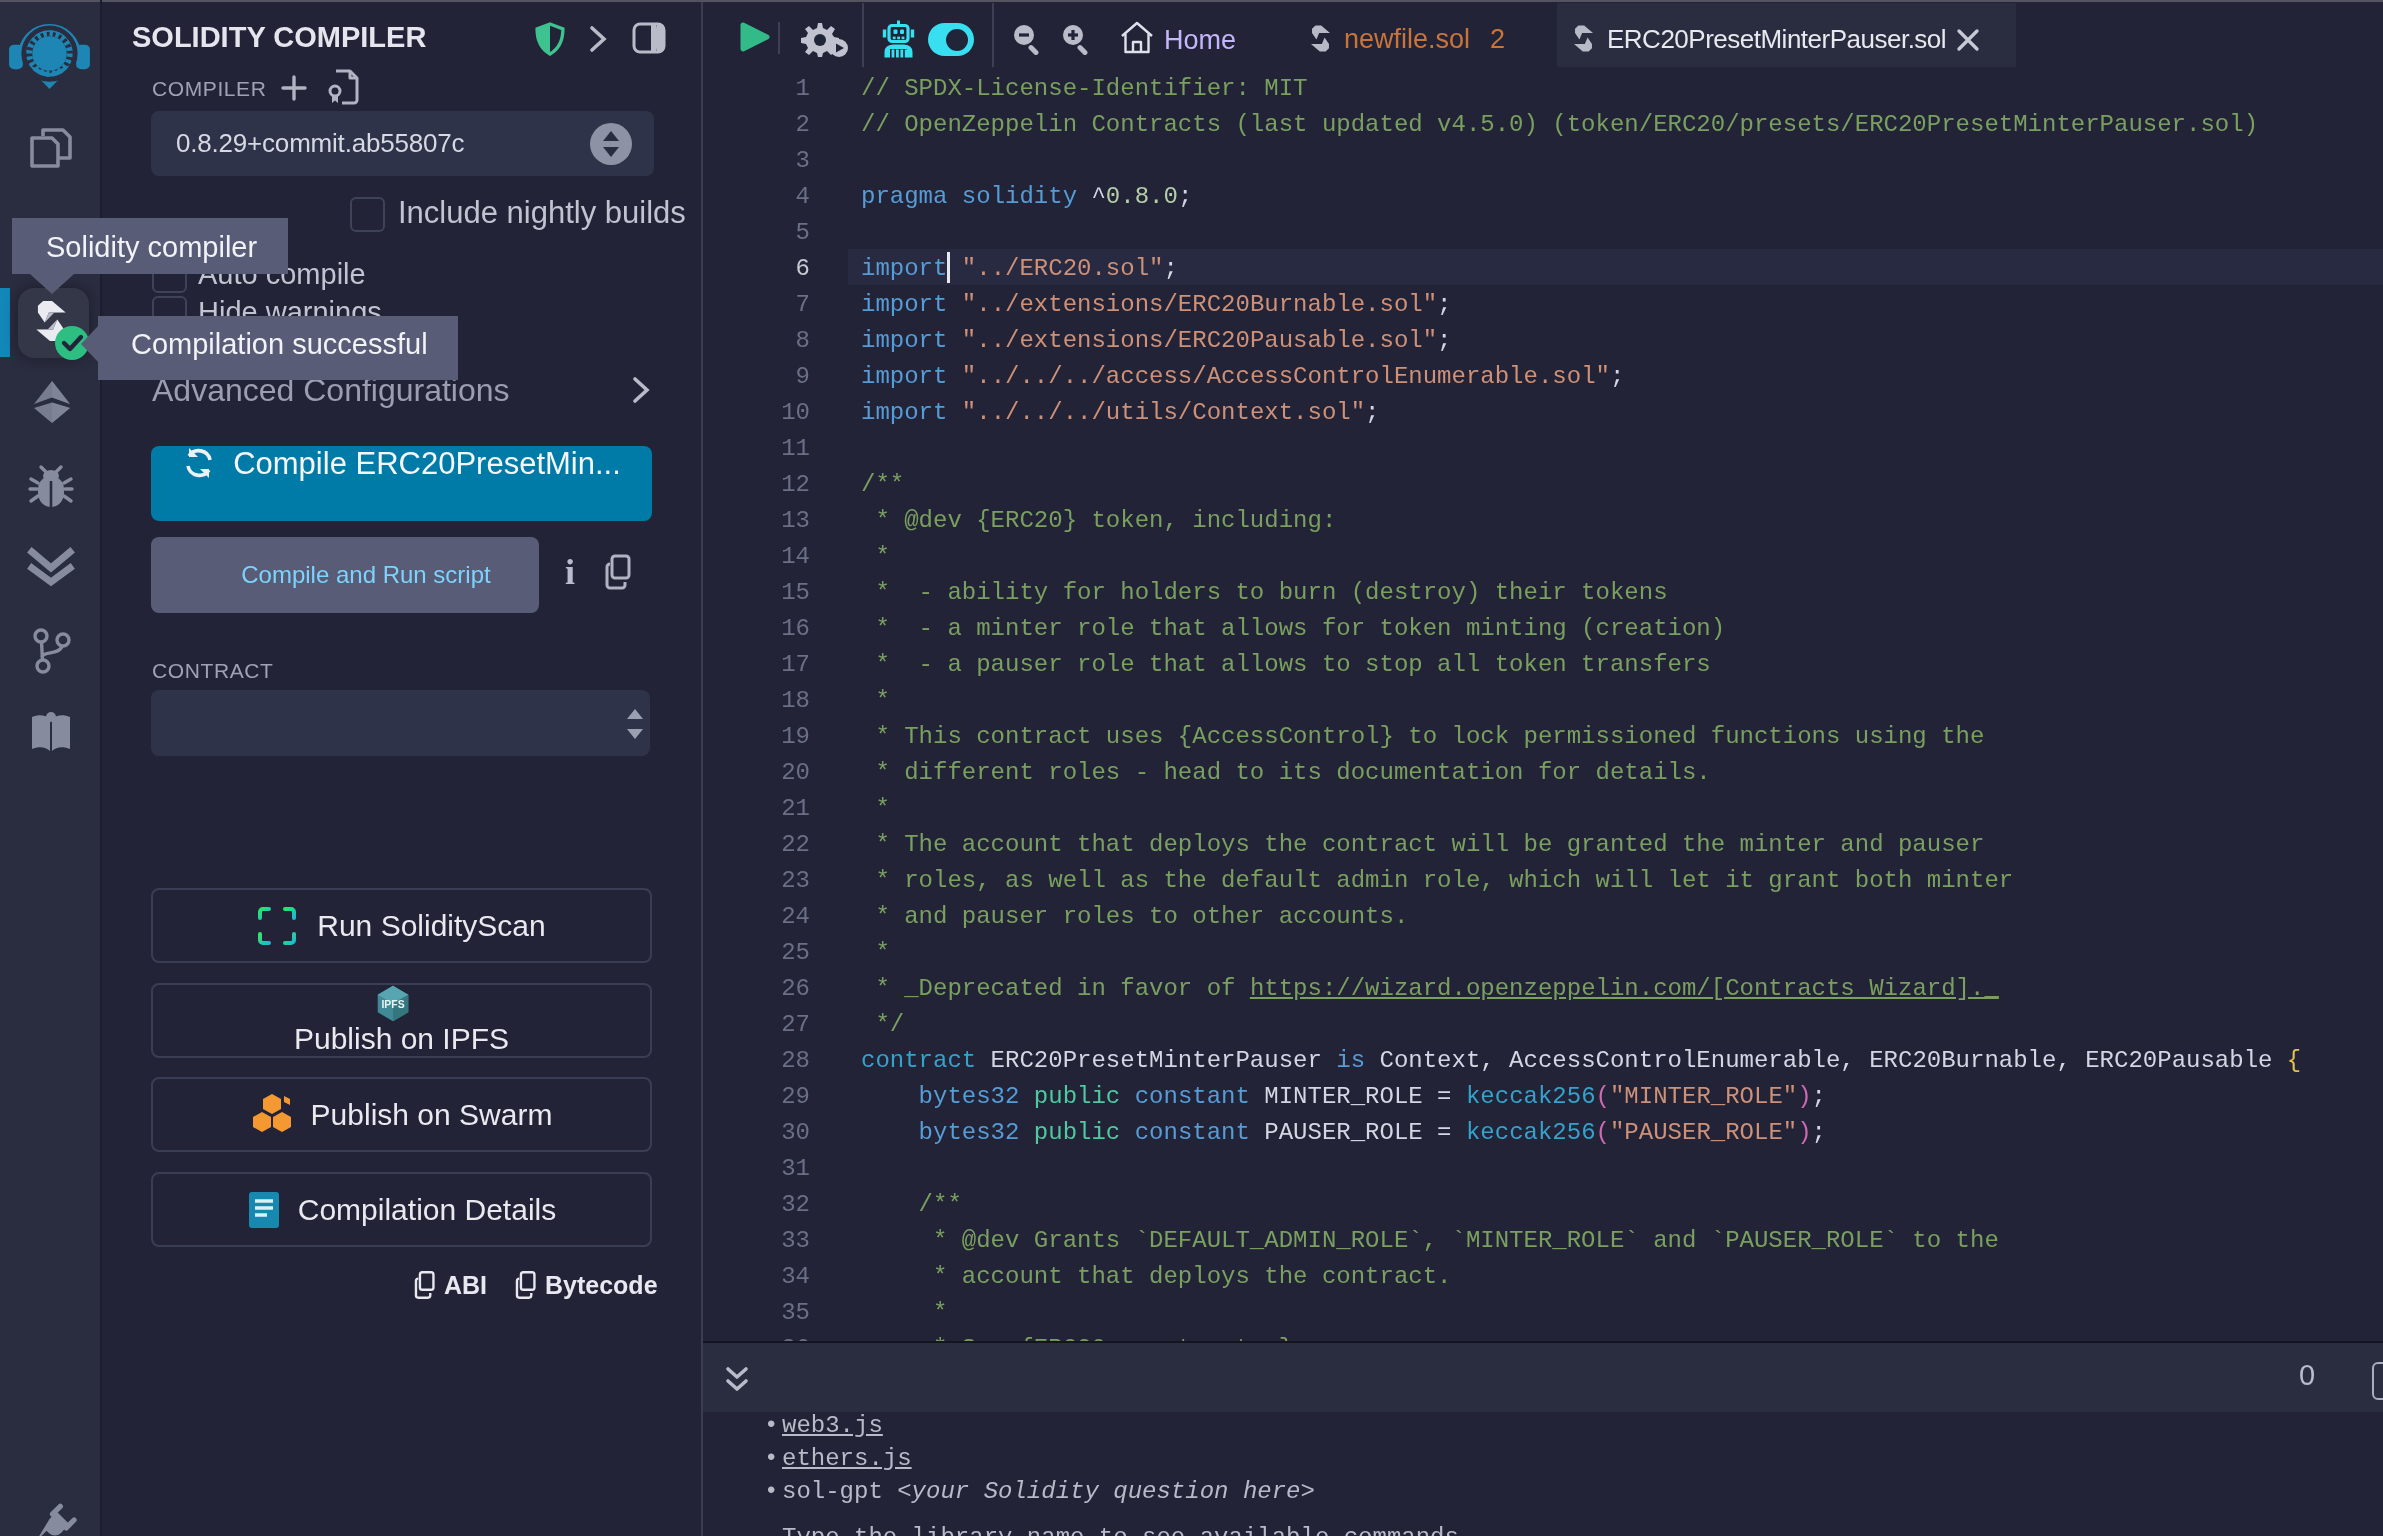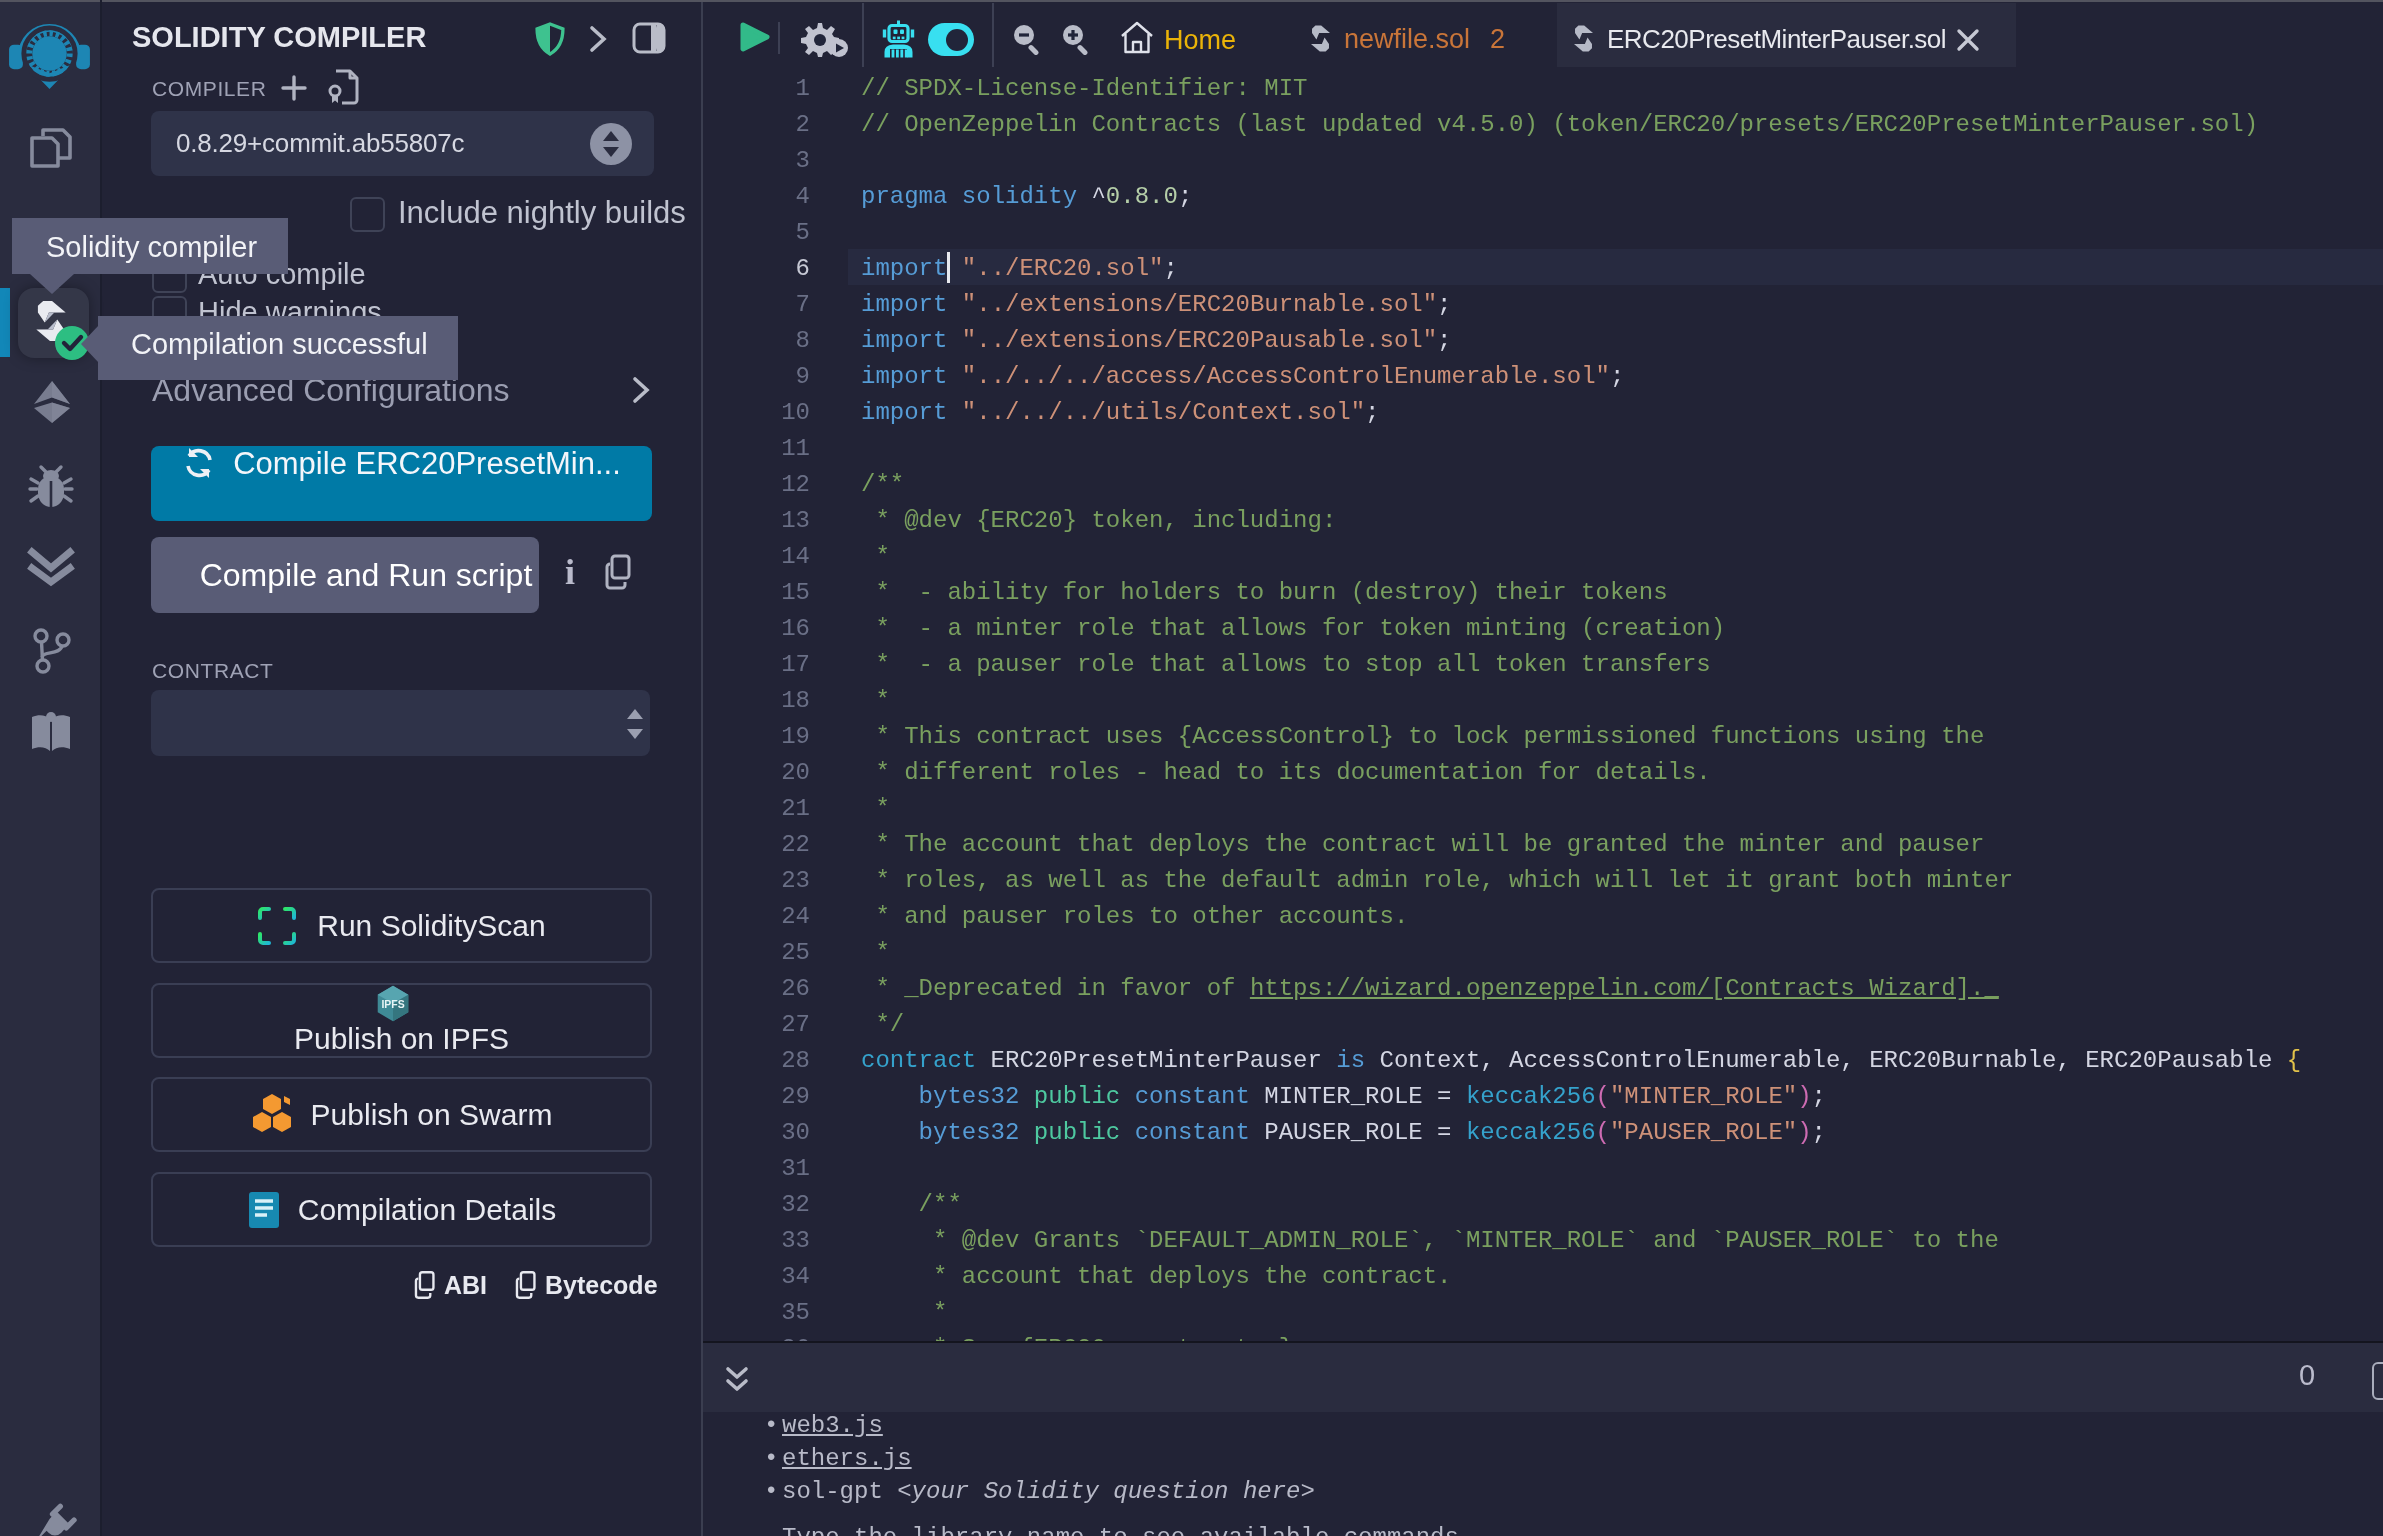--- a/index.html
+++ b/index.html
@@ -172,21 +172,21 @@
     <rect x="21" y="23" width="12" height="5" rx="2.5" transform="rotate(45 21 23)" fill="#b9bcc8"></rect>
   </svg>
 
   <svg class="abs" style="left:416px;top:17px;" width="36" height="36" viewBox="0 0 36 36">
     <g fill="none" stroke="#dfe1ea" stroke-width="2.4" stroke-linejoin="round">
       <path d="M3 16 L18 3 L33 16"></path>
       <path d="M6.5 14 V32 H29.5 V14"></path>
       <path d="M14 32 V22 H22 V32"></path>
     </g>
   </svg>
-  <div class="abs" style="left:461px;top:22px;color:#eab308;font-size:27px;">Home</div>
+  <div class="abs" style="left:461px;top:22px;color:#c4b5fd;font-size:27px;">Home</div>
 
   <svg class="abs" style="left:608px;top:21px;" width="19" height="29" viewBox="0 0 28 42">
     <g fill="#b6bac7">
       <path d="M6.5 2 L15 2 L28 13 L12 13 L8 22.5 L1.5 13 L1.5 6.5 Z"></path>
       <path d="M21.5 40 L13 40 L0 29 L16 29 L20 19.5 L26.5 29 L26.5 35.5 Z"></path>
     </g>
   </svg>
   <div class="abs" style="left:641px;top:21px;color:#c97539;font-size:27px;">newfile.sol<span style="margin-left:20px;">2</span></div>
 
   <div class="abs" style="left:854px;top:0px;width:459px;height:64px;background:#2a2c3f;"></div>
@@ -286,21 +286,21 @@
         <path d="M28 14 A11.5 11.5 0 0 0 7 10"></path>
         <path d="M6 20 A11.5 11.5 0 0 0 27 24"></path>
       </g>
       <path d="M7 2 V11 H16 Z" fill="#eef0f5"></path>
       <path d="M27 32 V23 H18 Z" fill="#eef0f5"></path>
     </svg>
     <span style="color:#f4f6fa;font-size:31px;">Compile ERC20PresetMin...</span>
   </div>
 
   <div class="abs" style="left:49px;top:537px;width:388px;height:76px;background:#595c76;border-radius:8px;display:flex;align-items:center;justify-content:center;">
-    <span style="color:#ffffff;font-size:32px;margin-left:42px;">Compile and Run script</span>
+    <span style="color:#7dd3fc;font-size:24px;margin-left:42px;">Compile and Run script</span>
   </div>
   <div class="abs" style="left:463px;top:551px;color:#babbcc;font-size:36px;font-family:'Liberation Serif',serif;font-weight:bold;">i</div>
   <svg class="abs" style="left:500px;top:554px;" width="34" height="36" viewBox="0 0 34 36">
     <g fill="none" stroke="#b0b3c1" stroke-width="3">
       <rect x="10" y="2" width="17" height="22" rx="3"></rect>
       <path d="M23 28 V31 A3 3 0 0 1 20 34 H8 A3 3 0 0 1 5 31 V13 A3 3 0 0 1 8 10"></path>
     </g>
   </svg>
 
   <div class="abs label" style="left:50px;top:659px;">CONTRACT</div>

